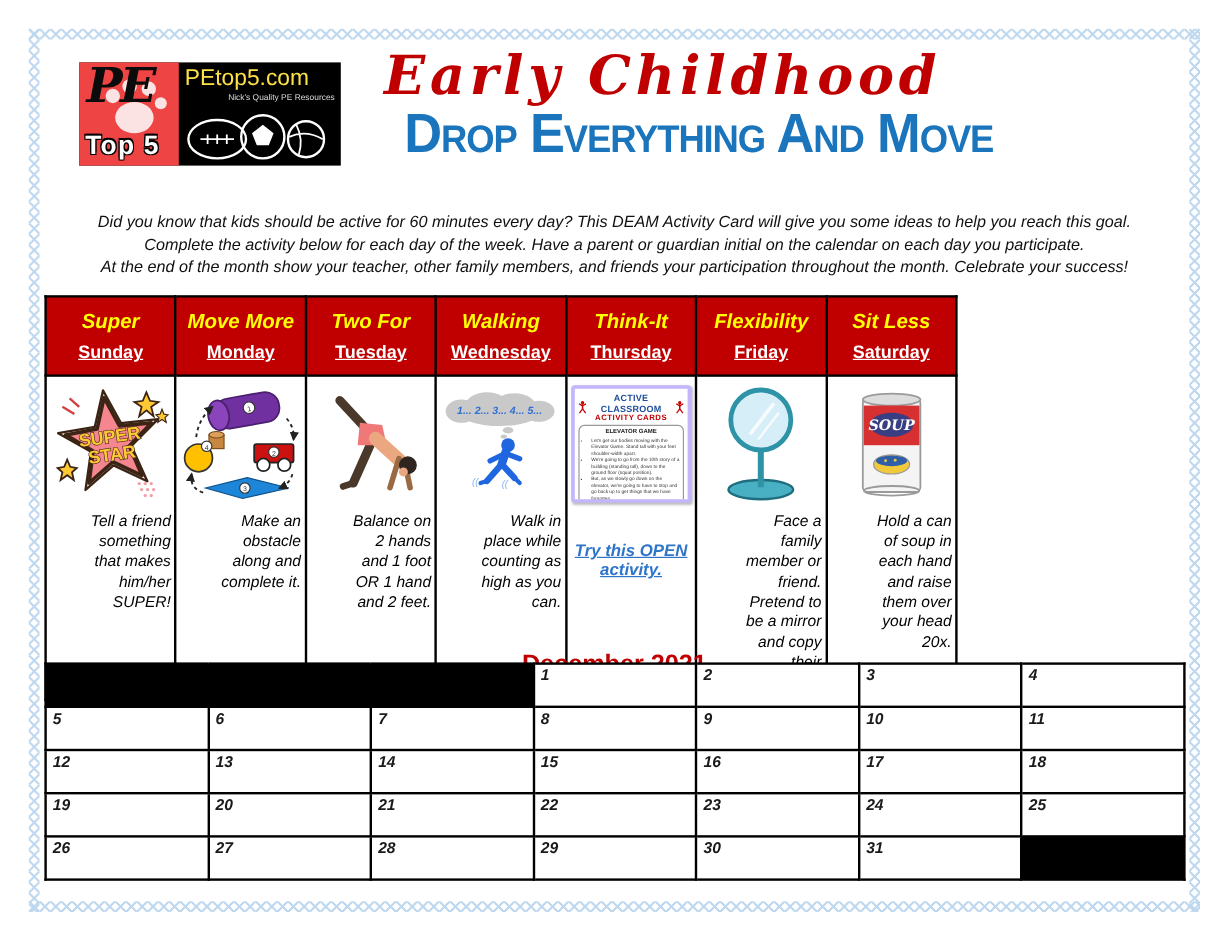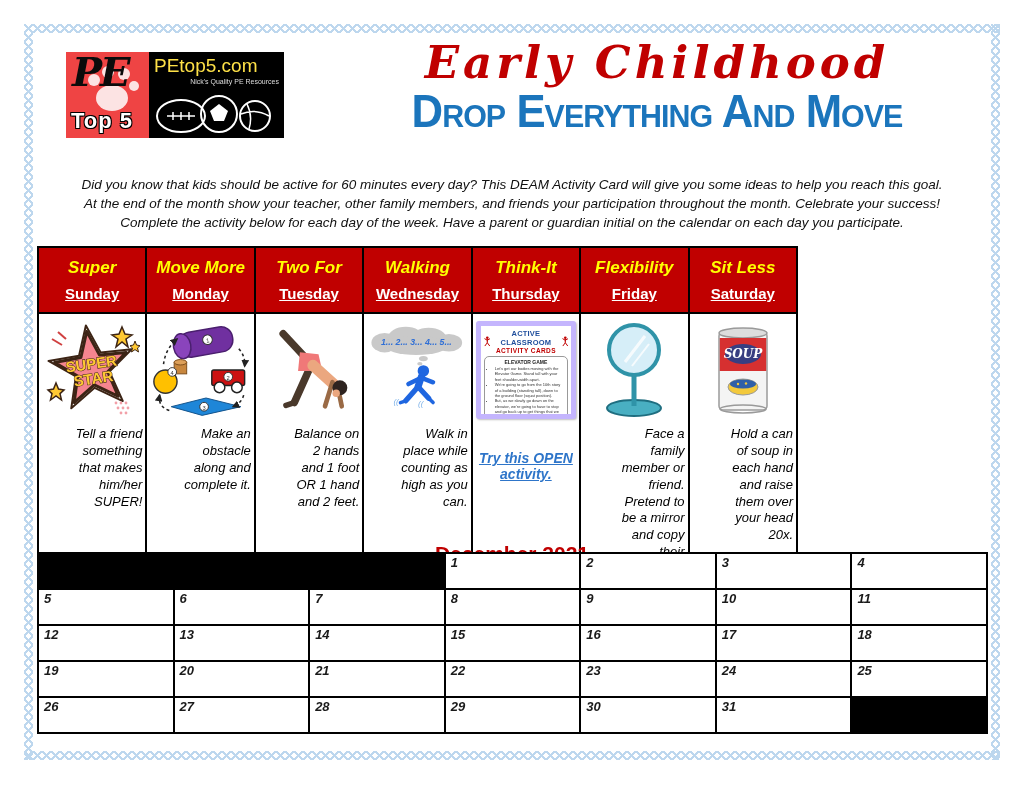--- a/index.html
+++ b/index.html
@@ -23,42 +23,42 @@
   .logo-pe{position:absolute;left:6px;top:-4px;font-family:"DejaVu Serif",serif;
            font-weight:bold;font-style:italic;font-size:40px;color:#0b0b0b;letter-spacing:-2px;}
   .logo-top5{position:absolute;left:5px;bottom:4px;font-size:22px;font-weight:bold;color:#fff;
            letter-spacing:1px;text-shadow:-1px -1px 0 #000,1px -1px 0 #000,-1px 1px 0 #000,1px 1px 0 #000;}
   .logo-right{flex:1;color:#fff;padding:3px 5px 0 5px;position:relative;}
   .logo-site{font-size:19px;color:#fde047;}
   .logo-tag{font-size:7px;color:#ddd;text-align:right;margin-top:1px;}
   .balls{position:absolute;left:4px;bottom:2px;}
 
   
-  .titles{position:absolute;left:320px;right:30px;top:38px;text-align:center;}
+  .titles{position:absolute;left:320px;right:30px;top:38px;}
   .script-title{font-family:"DejaVu Serif",serif;font-style:italic;font-weight:bold;
                 font-size:45px;color:#C00000;letter-spacing:4px;line-height:1.1;}
   .main-title{font-variant:small-caps;font-weight:bold;font-size:46px;color:#1B75BC;
               letter-spacing:-1px;line-height:1.0;transform:scaleX(.95);transform-origin:center;}
 
   
   .intro{position:absolute;top:176px;left:28px;right:28px;text-align:center;
          font-style:italic;font-size:13.5px;line-height:1.4;color:#101010;}
 
   
   table{border-collapse:collapse;table-layout:fixed;}
   .activities{position:absolute;top:246px;left:37px;width:761px;}
   .activities th{background:#C00000;border:2px solid #000;height:60px;padding:2px;vertical-align:middle;}
   .theme{display:block;color:#FFFF00;font-style:italic;font-weight:bold;font-size:17px;margin-bottom:7px;}
   .dayname{display:block;color:#fff;font-weight:bold;font-size:15px;text-decoration:underline;}
   .activities td{border:2px solid #000;background:#fff;height:195px;vertical-align:top;padding:5px 3px 4px 3px;}
   .img-box{height:102px;display:flex;align-items:center;justify-content:center;}
   .desc{font-size:13px;font-style:italic;color:#000000;text-align:right;line-height:1.3;margin-top:5px;margin-left:32px;}
 
   
-  .ac-card{width:124px;height:98px;background:#fff;border:5px solid #c4b5fd;border-radius:3px;
+  .ac-card{width:124px;height:98px;background:#fff;border:3px solid #c4b5fd;border-radius:3px;
            box-shadow:1px 1px 2px rgba(0,0,0,.25);overflow:hidden;padding:3px 3px 0 3px;box-sizing:border-box;}
   .ac-head{display:flex;align-items:center;justify-content:center;gap:2px;}
   .ac-l1{font-size:7.5px;font-weight:bold;color:#1F4E9C;letter-spacing:.2px;text-align:center;}
   .ac-l2{font-size:6.5px;font-weight:bold;color:#C00000;letter-spacing:.4px;text-align:center;}
   .ac-inner{border:1px solid #999;border-radius:5px;margin-top:2px;padding:2px 3px;height:72px;overflow:hidden;}
   .ac-title{font-size:5px;font-weight:bold;color:#222;text-align:center;margin-bottom:1px;}
   .ac-inner ul{margin:0;padding-left:7px;}
   .ac-inner li{font-size:4px;line-height:1.35;color:#333;}
   .open-link{display:block;margin-top:29px;text-align:center;font-size:14px;font-style:italic;
              font-weight:bold;color:#2E75C9;text-decoration:underline;cursor:pointer;}
@@ -109,22 +109,22 @@
     </div>
   </div>
 
   <div class="titles">
     <div class="script-title">Early Childhood</div>
     <div class="main-title">Drop Everything And Move</div>
   </div>
 
   <div class="intro">
     <div>Did you know that kids should be active for 60 minutes every day? This DEAM Activity Card will give you some ideas to help you reach this goal.</div>
+    <div>Complete the activity below for each day of the week. Have a parent or guardian initial on the calendar on each day you participate.</div>
     <div>At the end of the month show your teacher, other family members, and friends your participation throughout the month. Celebrate your success!</div>
-    <div>Complete the activity below for each day of the week. Have a parent or guardian initial on the calendar on each day you participate.</div>
   </div>
 
   <table class="activities">
     <tbody>
         <tr>
       <th>
             <span class="theme">Super</span>
             <span class="dayname">Sunday</span>
           </th>
       <th>

